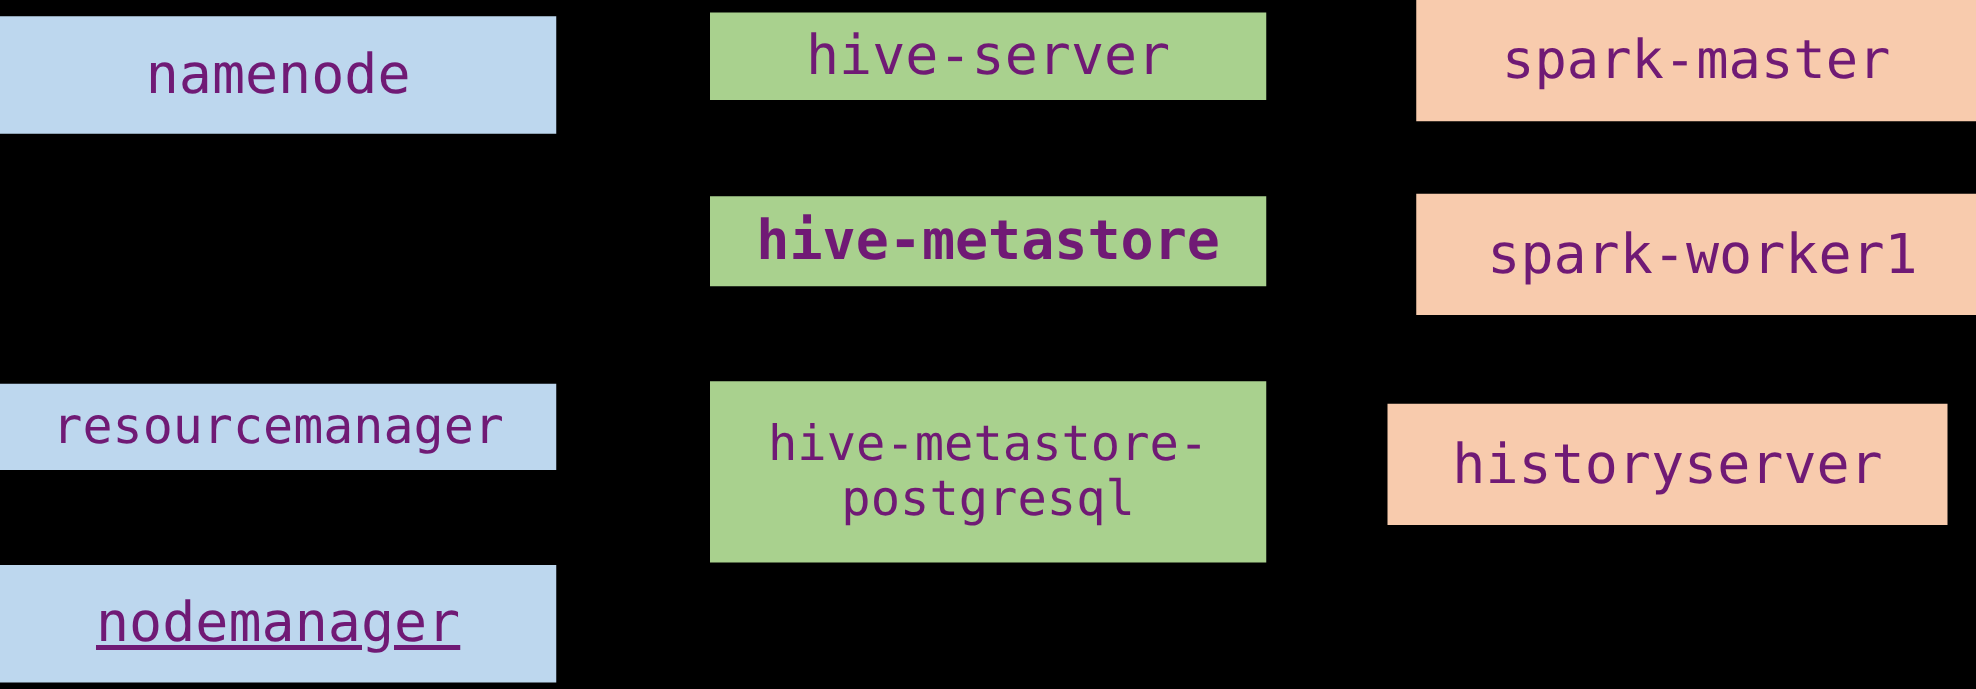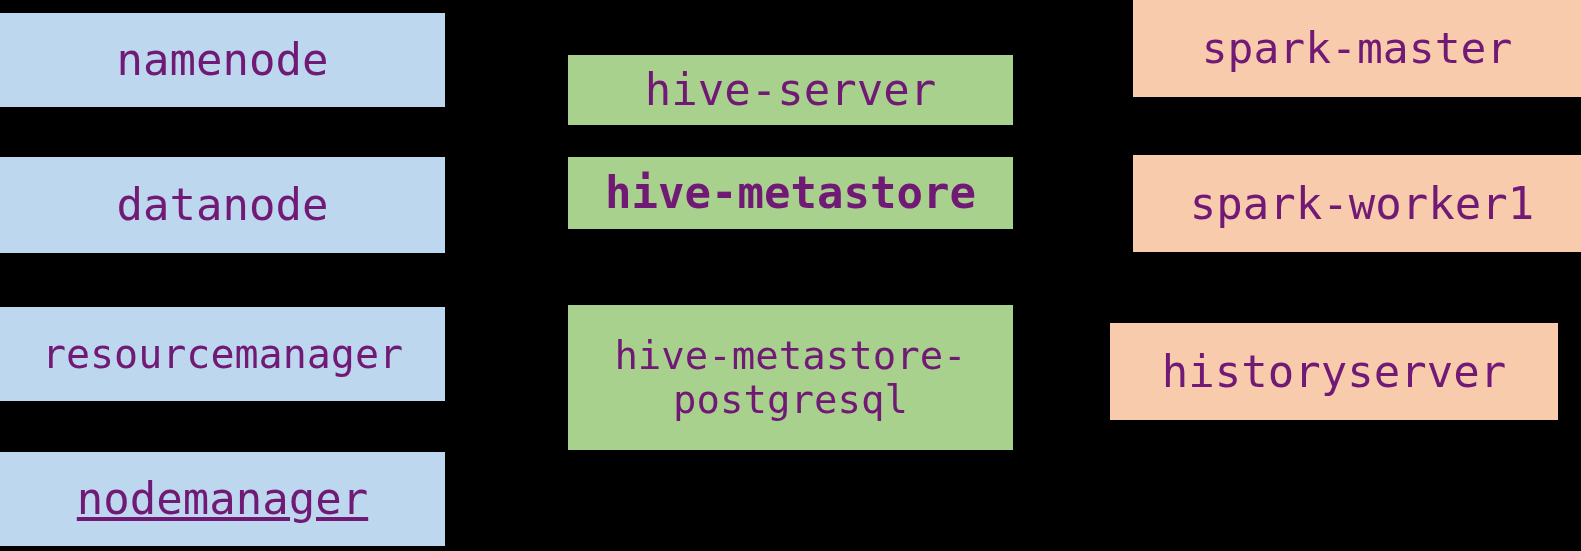--- a/index.html
+++ b/index.html
@@ -39,45 +39,42 @@
   .col-hadoop { background: #bdd7ee; }
   .col-hadoop .node-label { display: block; }
   
   .col-hive { background: #a9d18e; }
   
   .col-spark { background: #f8cbad; }
 
   
   .n-namenode        { left: 0px;    top: 13px;  width: 445px; height: 94px;  font-size: 44px; }
   .n-datanode        { left: 0px;    top: 157px; width: 445px; height: 96px;  font-size: 44px; }
-  .n-resourcemanager { left: 0px;    top: 307px; width: 445px; height: 94px;  font-size: 40px; }
+  .n-resourcemanager { left: 0px;    top: 307px; width: 445px; height: 69px;  font-size: 40px; }
   .n-nodemanager     { left: 0px;    top: 452px; width: 445px; height: 94px;  font-size: 44px; text-decoration: underline; }
 
   
-  .n-hive-server       { left: 568px; top: 10px;  width: 445px; height: 70px;  font-size: 44px; margin-top: 45px; }
+  .n-hive-server       { left: 568px; top: 10px;  width: 445px; height: 70px;  font-size: 44px; }
   .n-hive-metastore    { left: 568px; top: 157px; width: 445px; height: 72px;  font-size: 44px; font-weight: bold; }
   .n-hive-metastore-pg { left: 568px; top: 305px; width: 445px; height: 145px; font-size: 39px; }
 
   
   .n-spark-master  { left: 1133px; top: 0px;   width: 448px; height: 97px; font-size: 43px; }
   .n-spark-worker1 { left: 1133px; top: 155px; width: 448px; height: 97px; font-size: 44px; padding-left: 16px; }
   .n-historyserver { left: 1110px; top: 323px; width: 448px; height: 97px; font-size: 44px; }
 </style>
 </head>
 <body>
 
 <div class="canvas">
 
   <div class="node col-hadoop n-namenode">
     <span class="node-label">namenode</span>
   </div>
 
-  <div class="node col-hadoop n-datanode">
-    <span class="node-label">datanode</span>
-  </div>
 
   <div class="node col-hadoop n-resourcemanager">
     <span class="node-label">resourcemanager</span>
   </div>
 
   <div class="node col-hadoop n-nodemanager">
     <span class="node-label">nodemanager</span>
   </div>
 
   <div class="node col-hive n-hive-server">

